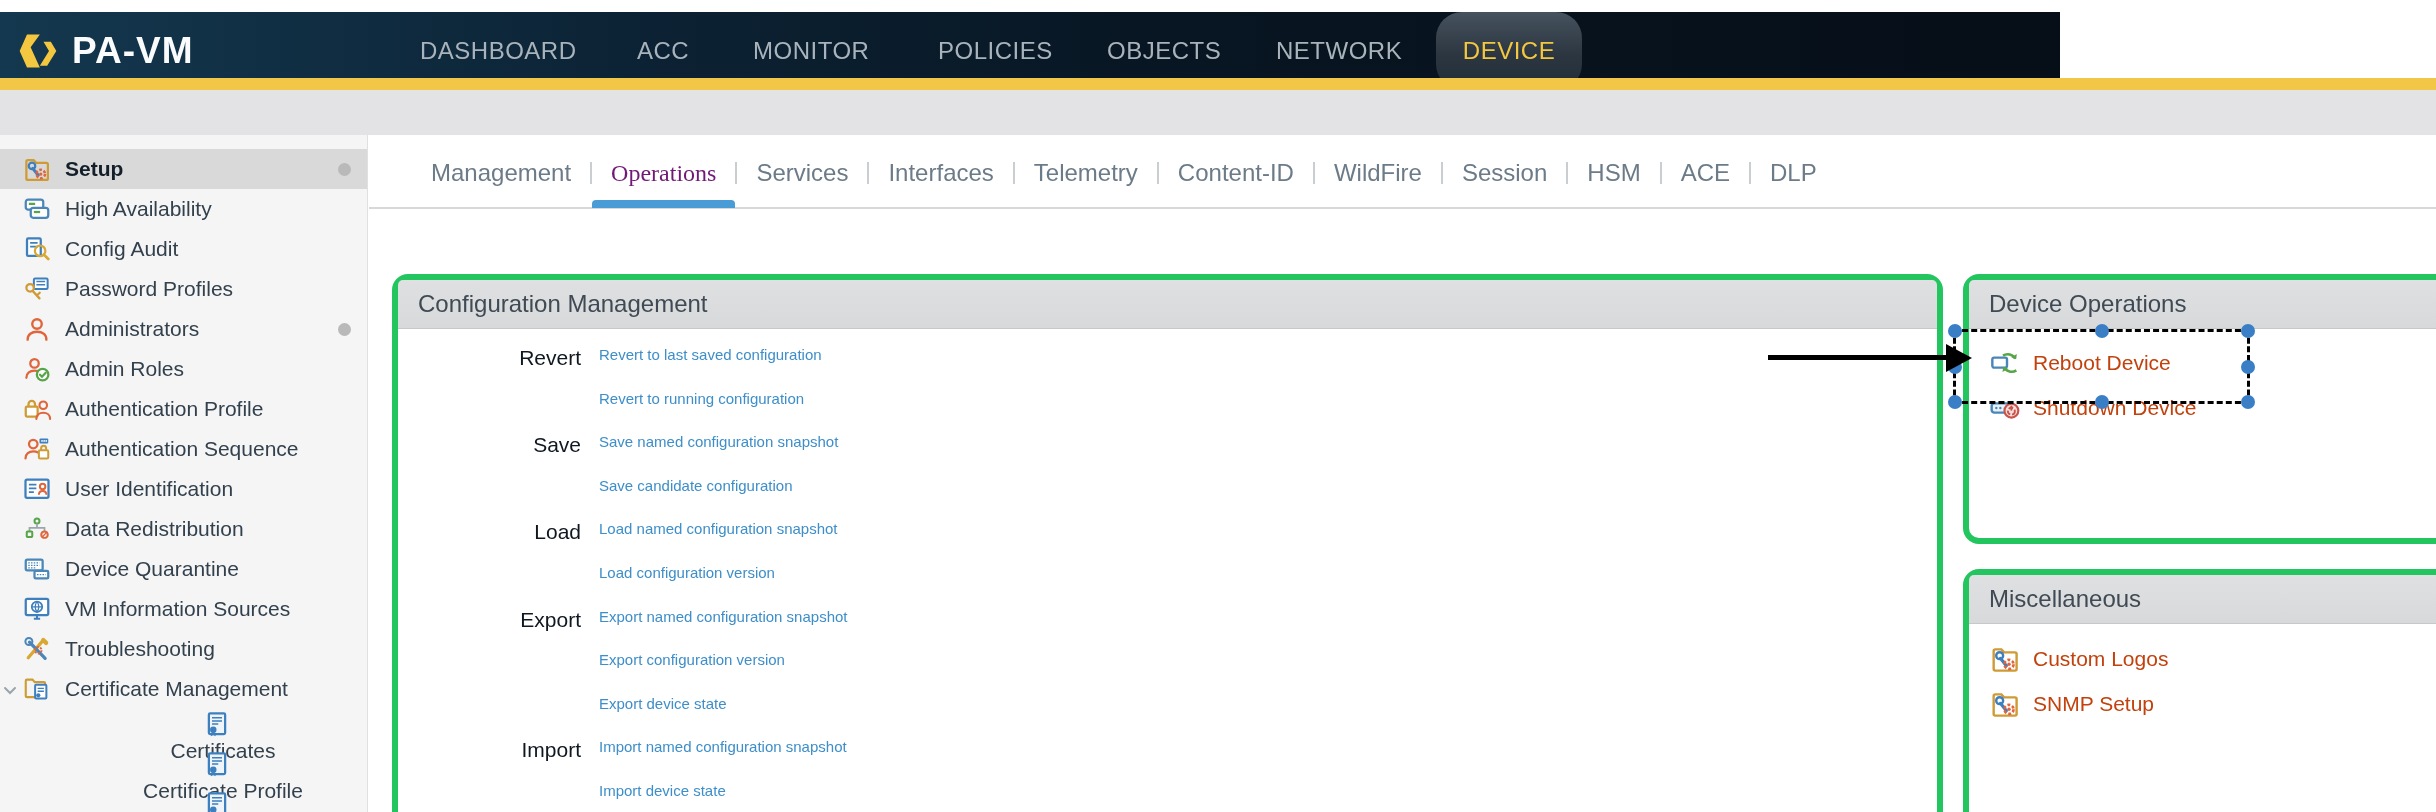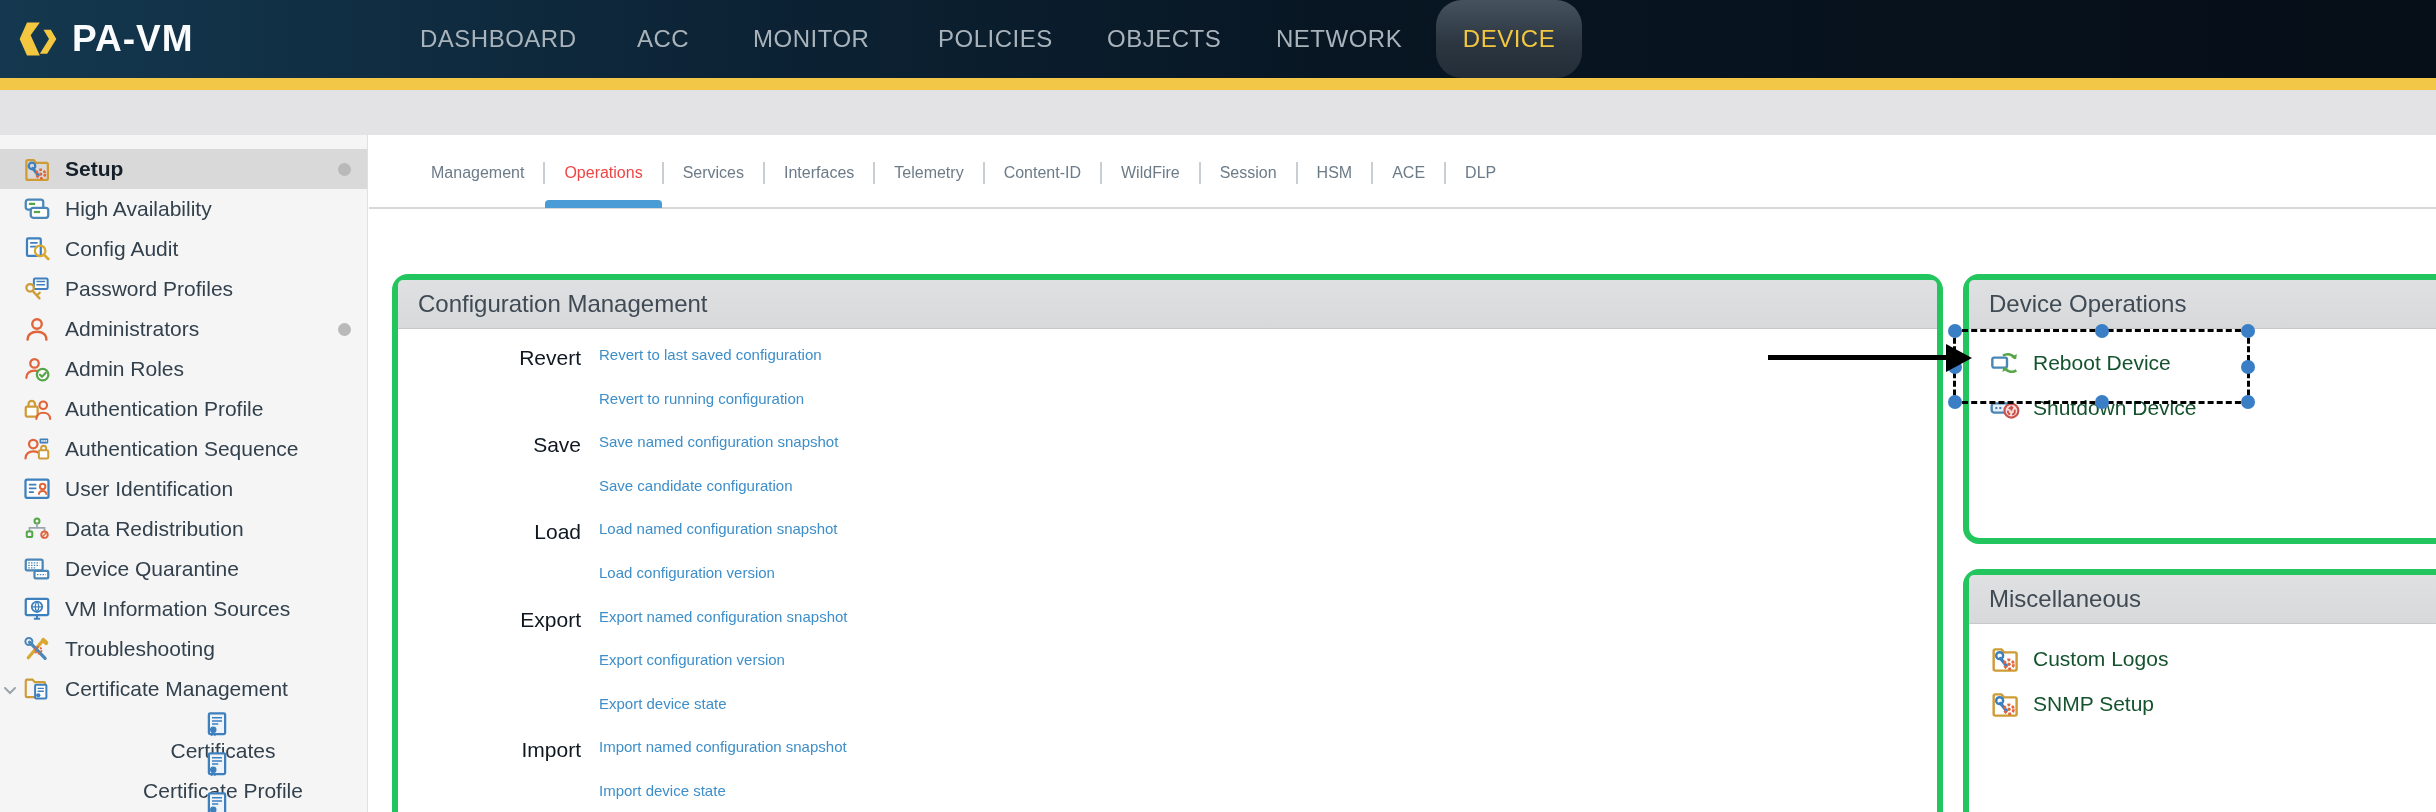--- a/index.html
+++ b/index.html
@@ -5,21 +5,21 @@
   * { margin:0; padding:0; box-sizing:border-box; }
   html,body { width:2436px; height:812px; }
   body {
     position:relative; overflow:hidden; background:#ffffff;
     font-family:"Liberation Sans", sans-serif; -webkit-font-smoothing:antialiased;
   }
   svg { display:block; }
 
   
   .navbar {
-    position:absolute; left:0; top:0; width:2436px; height:78px;
+    position:absolute; left:0; top:12px; width:2060px; height:78px;
     background:linear-gradient(90deg,#14384f 0%,#0c2335 30%,#081623 55%,#060e17 100%);
   }
   .logo { position:absolute; left:16px; top:0; height:78px; display:flex; align-items:center; gap:12px; }
   .logo-text { color:#fafbfc; font-size:37px; font-weight:bold; letter-spacing:1px; }
   .nav-tab {
     position:absolute; top:0; height:78px; display:flex; align-items:center;
     color:#a9b3bb; font-size:24px; letter-spacing:0.5px; cursor:pointer;
   }
   .nav-tab.active {
     width:146px; justify-content:center; color:#f3c73f;
@@ -43,23 +43,23 @@
   .side-item.sub { padding-left:66px;flex-direction:column; }
   .side-icon { width:30px; height:30px; flex:0 0 30px; }
   .side-dot { position:absolute; right:16px; top:14px; width:13px; height:13px; border-radius:50%; background:#b9b9b9; }
   .side-chevron { position:absolute; left:2px; top:13px; width:16px; height:16px; }
 
   
   .subtab-border { position:absolute; left:369px; top:207px; width:2067px; height:2px; background:#d8d8d8; }
   .subtabs { position:absolute; left:412px; top:137px; height:72px; display:flex; align-items:center; }
   .subtab {
     position:relative; height:72px; display:flex; align-items:center;
-    padding:0 19px; font-size:16px; color:#6c7b88; cursor:pointer; white-space:nowrap;
-  }
-  .subtab.active { color:#ef4444; }
+    padding:0 19px; font-size:24px; color:#6c7b88; cursor:pointer; white-space:nowrap;
+  }
+  .subtab.active { color:#701a75;font-family:Liberation Serif, serif; }
   .subtab-underline {
     position:absolute; left:0; right:0; bottom:1px; height:8px;
     background:#4a9cd6; border-radius:4px 4px 0 0;
   }
   .subtab-sep { width:2px; height:22px; background:#c9ced2; }
 
   
   .panel { position:absolute; background:#ffffff; border:6px solid #22c55e; border-radius:16px;margin-top:41px; }
   .panel-header {
     height:49px; display:flex; align-items:center; padding-left:20px;
@@ -71,21 +71,21 @@
   .panel-misc   { left:1963px; top:528px; width:490px; height:272px; }
 
   .config-grid { margin-top:17px; }
   .cfg-row { display:flex; height:43.6px; }
   .cfg-label { width:183px; text-align:right; font-size:21px; color:#0f1720; flex:0 0 183px; }
   .cfg-link { margin-left:18px; font-size:15px; color:#3d8ec9; text-decoration:none; cursor:pointer; white-space:nowrap; }
 
   .op-links { padding:11px 0 0 20px; }
   .op-link { display:flex; align-items:center; height:45px; cursor:pointer; }
   .op-icon { width:32px; height:32px; flex:0 0 32px; }
-  .op-label { margin-left:12px; font-size:21px; color:#14532d; white-space:nowrap; }
+  .op-label { margin-left:12px; font-size:21px; color:#c2410c; white-space:nowrap; }
 
   
   .ann-rect {
     position:absolute; left:1953px; top:329px; width:297px; height:75px;
     border:3px dashed #000; z-index:50;
   }
   .ann-handle {
     position:absolute; width:14px; height:14px; border-radius:50%;
     background:#3a7ec6; z-index:55;
   }

